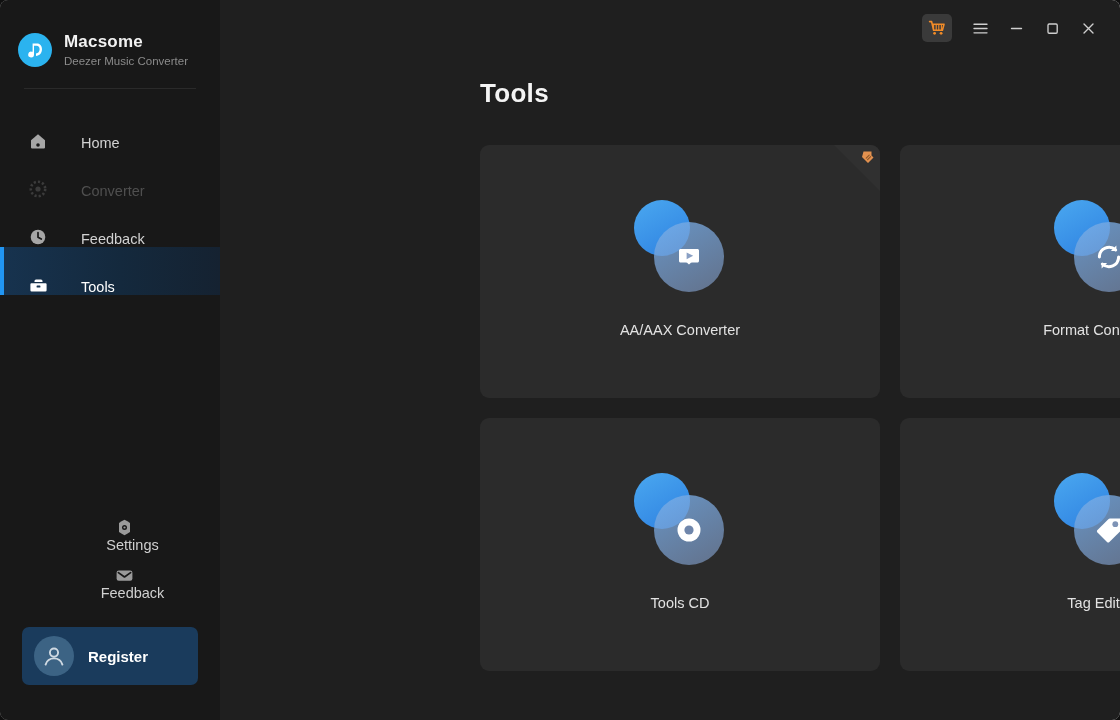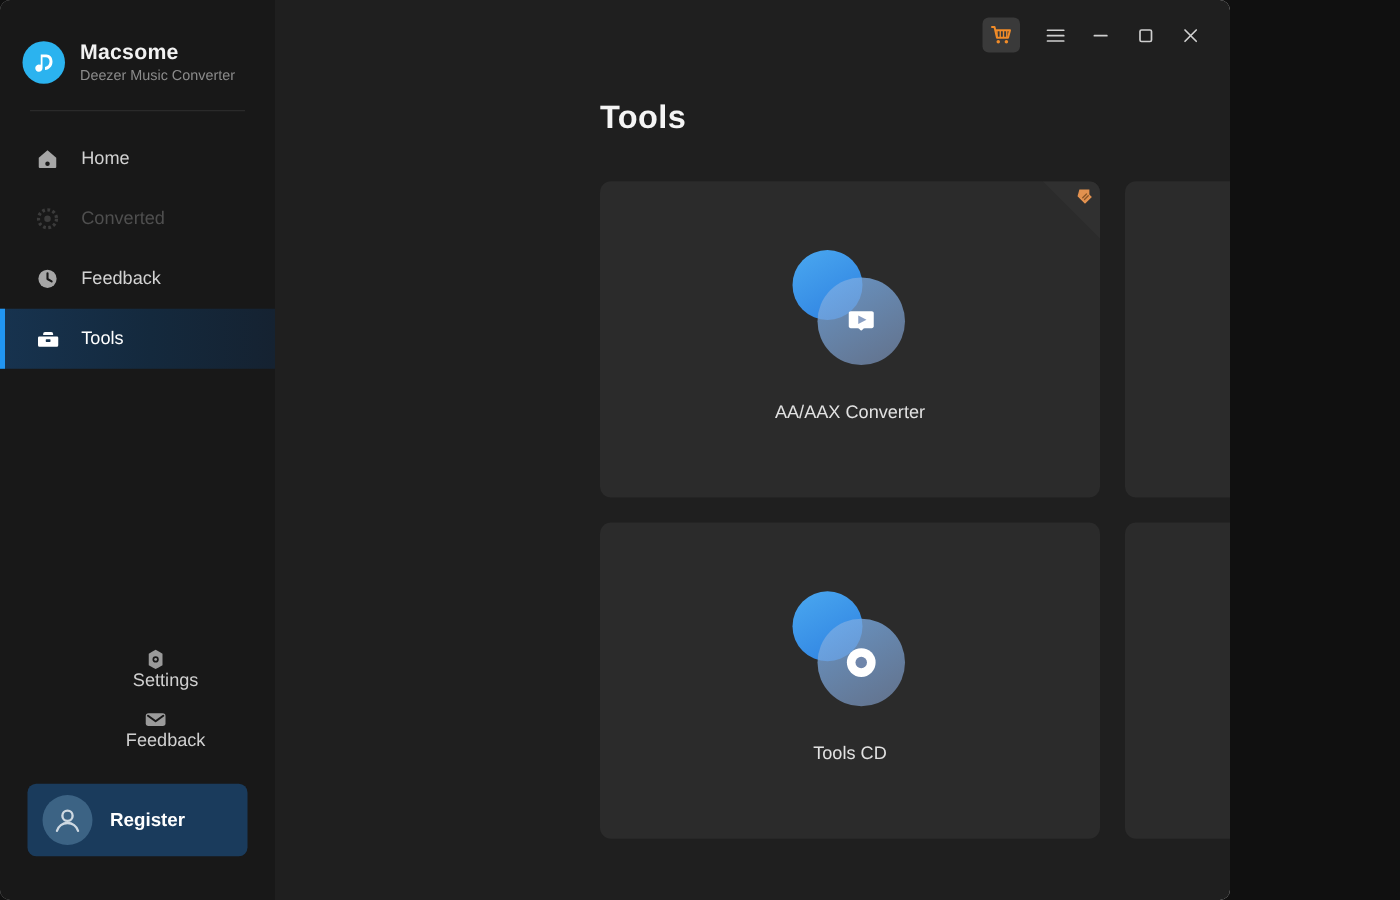--- a/index.html
+++ b/index.html
@@ -7,21 +7,21 @@
   html, body {
     width: 1120px;
     height: 720px;
     overflow: hidden;
     background: #101010;
     font-family: "Liberation Sans", sans-serif;
   }
 
   .window {
     position: relative;
-    width: 984px;
+    width: 1120px;
     height: 720px;
     background: #a3a3a3;
     border-radius: 8px;
     overflow: hidden;
     display: flex;
   }
 
   
   .sidebar {
     width: 220px;
@@ -68,24 +68,25 @@
     background: #2a2a2a;
     margin: 14px 24px 0 24px;
   }
 
   .nav {
     margin-top: 14px;
   }
   .nav-item {
     position: relative;
     display: flex;
-    align-items: center;
+    align-items: flex-end;
     height: 48px;
     padding-left: 28px;
     cursor: pointer;
+    gap: 16px;
   }
   .nav-item .nav-icon {
     width: 20px; height: 20px;
     flex: 0 0 20px;
     display: flex; align-items: center; justify-content: center;
     color: #a6a6a6;
   }
   .nav-item .nav-label {
     margin-left: 17px;
     font-size: 14.5px;
@@ -294,21 +295,21 @@
         <span class="nav-label">Home</span>
       </div>
 
       <div class="nav-item disabled">
         <span class="nav-icon">
           <svg width="18" height="18" viewBox="0 0 18 18">
             <circle cx="9" cy="9" r="7.2" fill="none" stroke="currentColor" stroke-width="2.6" stroke-dasharray="2.2 2.0"></circle>
             <circle cx="9" cy="9" r="2.6" fill="currentColor"></circle>
           </svg>
         </span>
-        <span class="nav-label">Converted</span>
+        <span class="nav-label">Converter</span>
       </div>
 
       <div class="nav-item">
         <span class="nav-icon">
           <svg width="18" height="18" viewBox="0 0 18 18">
             <circle cx="9" cy="9" r="7.3" fill="currentColor"></circle>
             <path d="M9 4.6 L9 9.2 L12.3 11.1" fill="none" stroke="#181818" stroke-width="1.7" stroke-linecap="round" stroke-linejoin="round"></path>
           </svg>
         </span>
         <span class="nav-label">Feedback</span>

